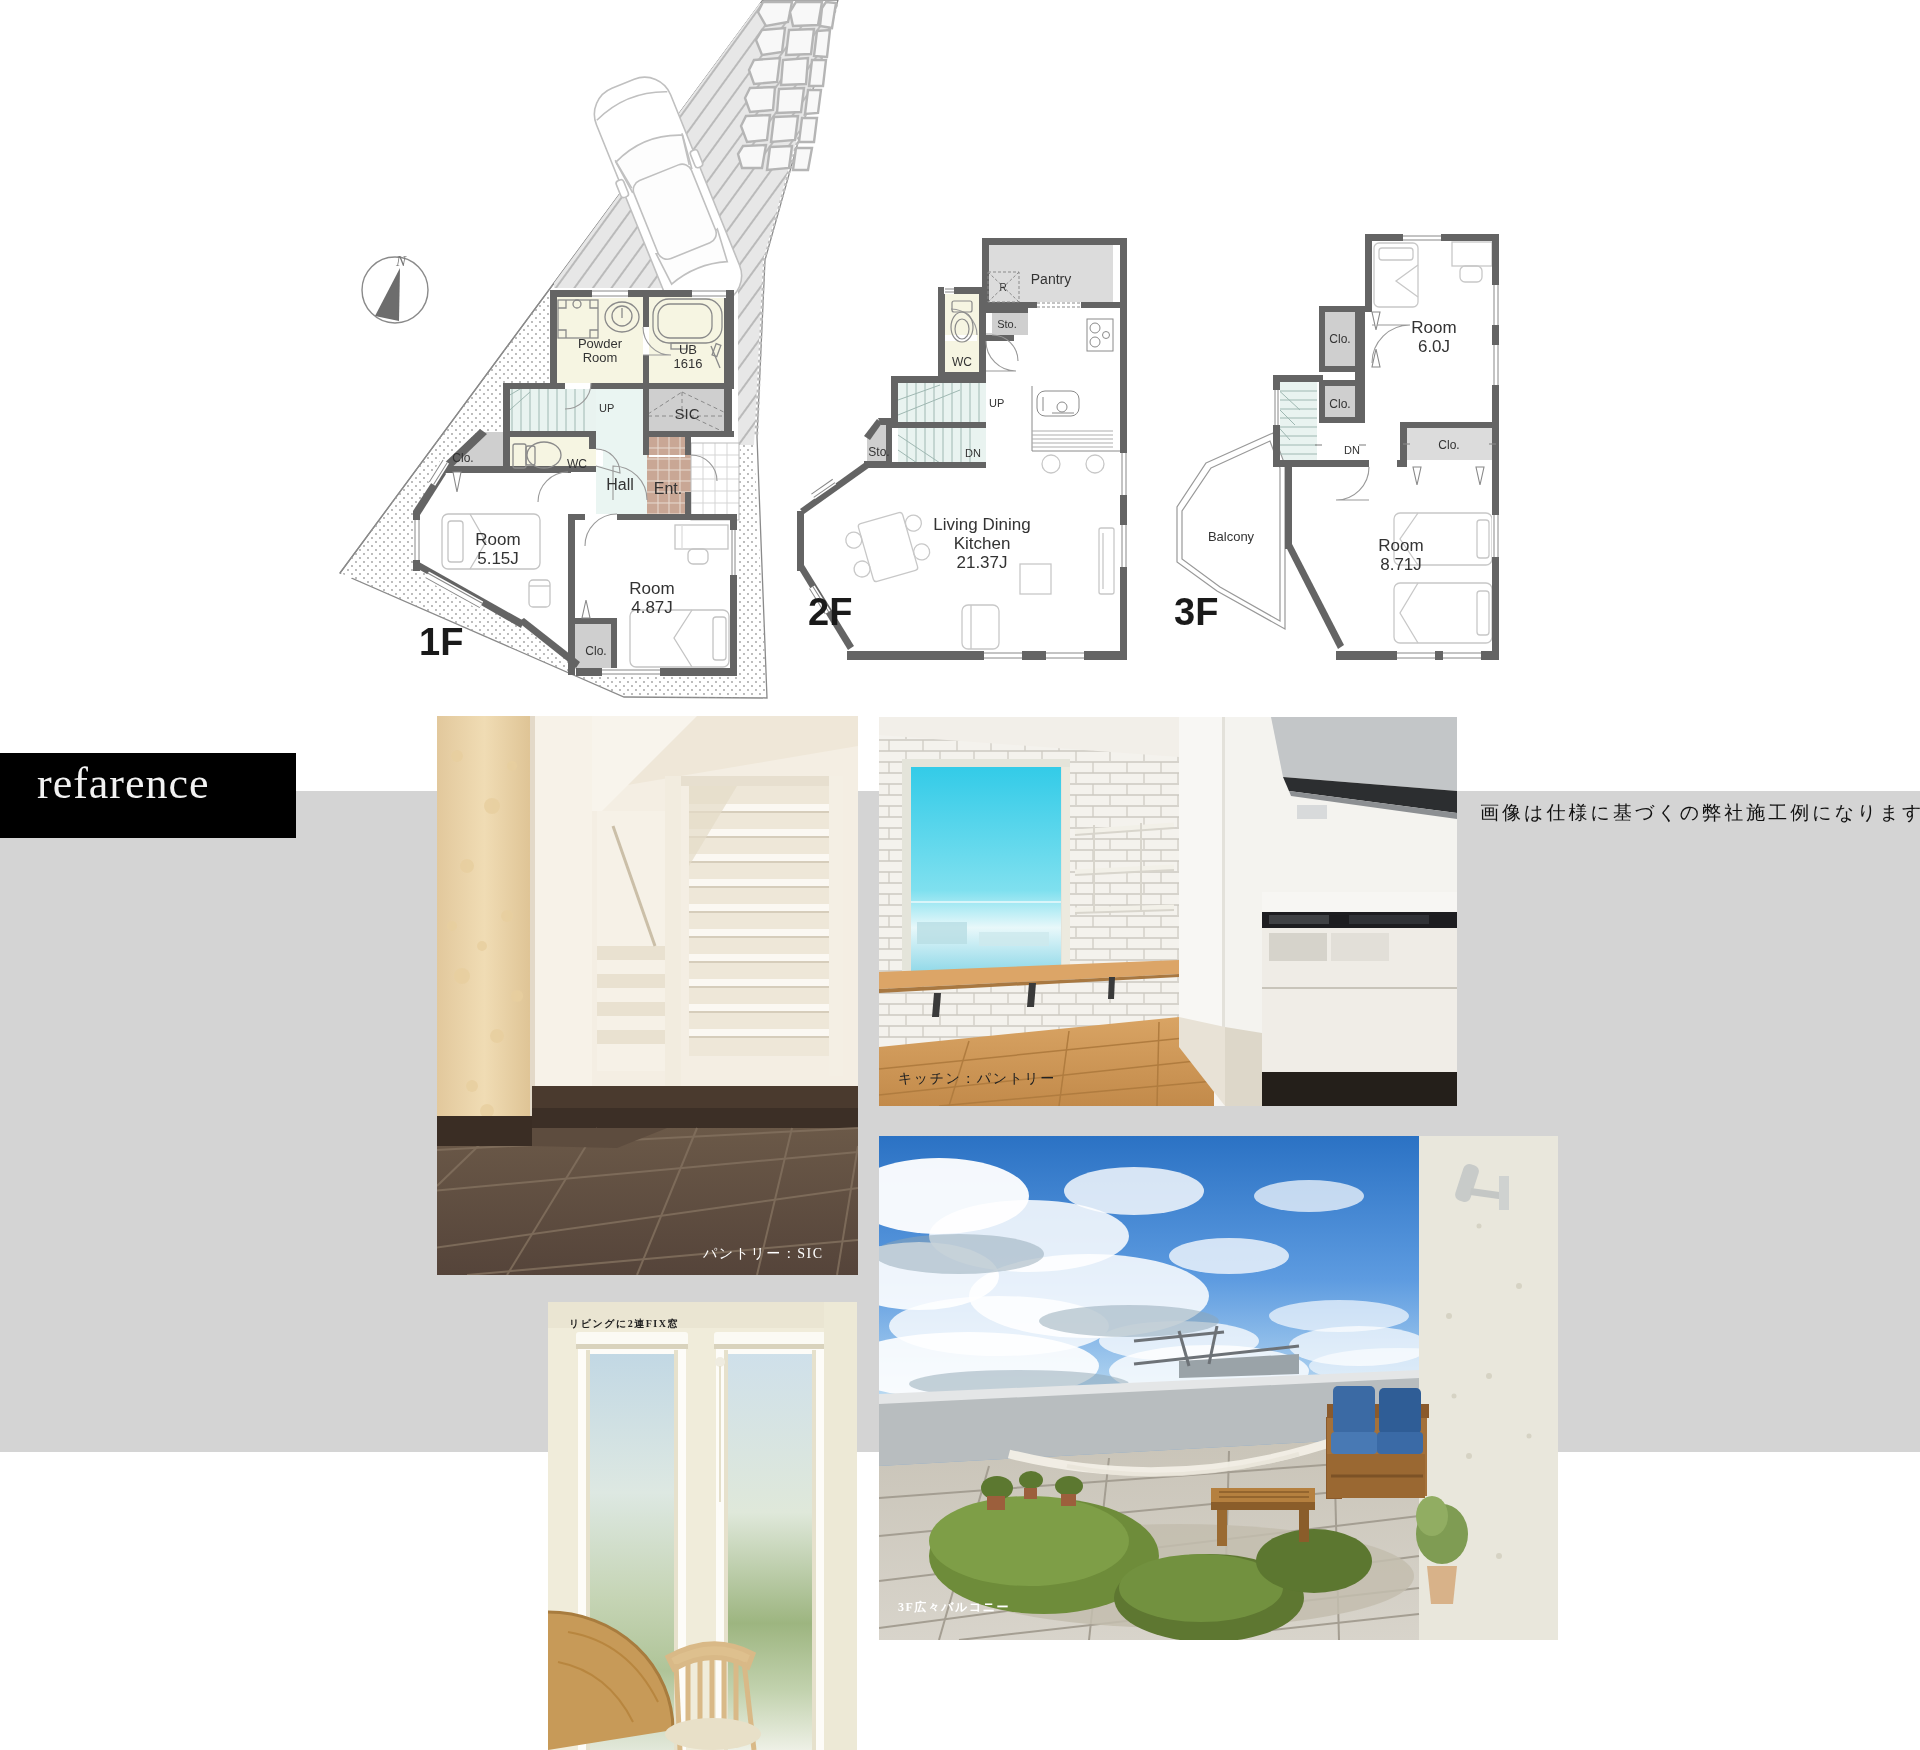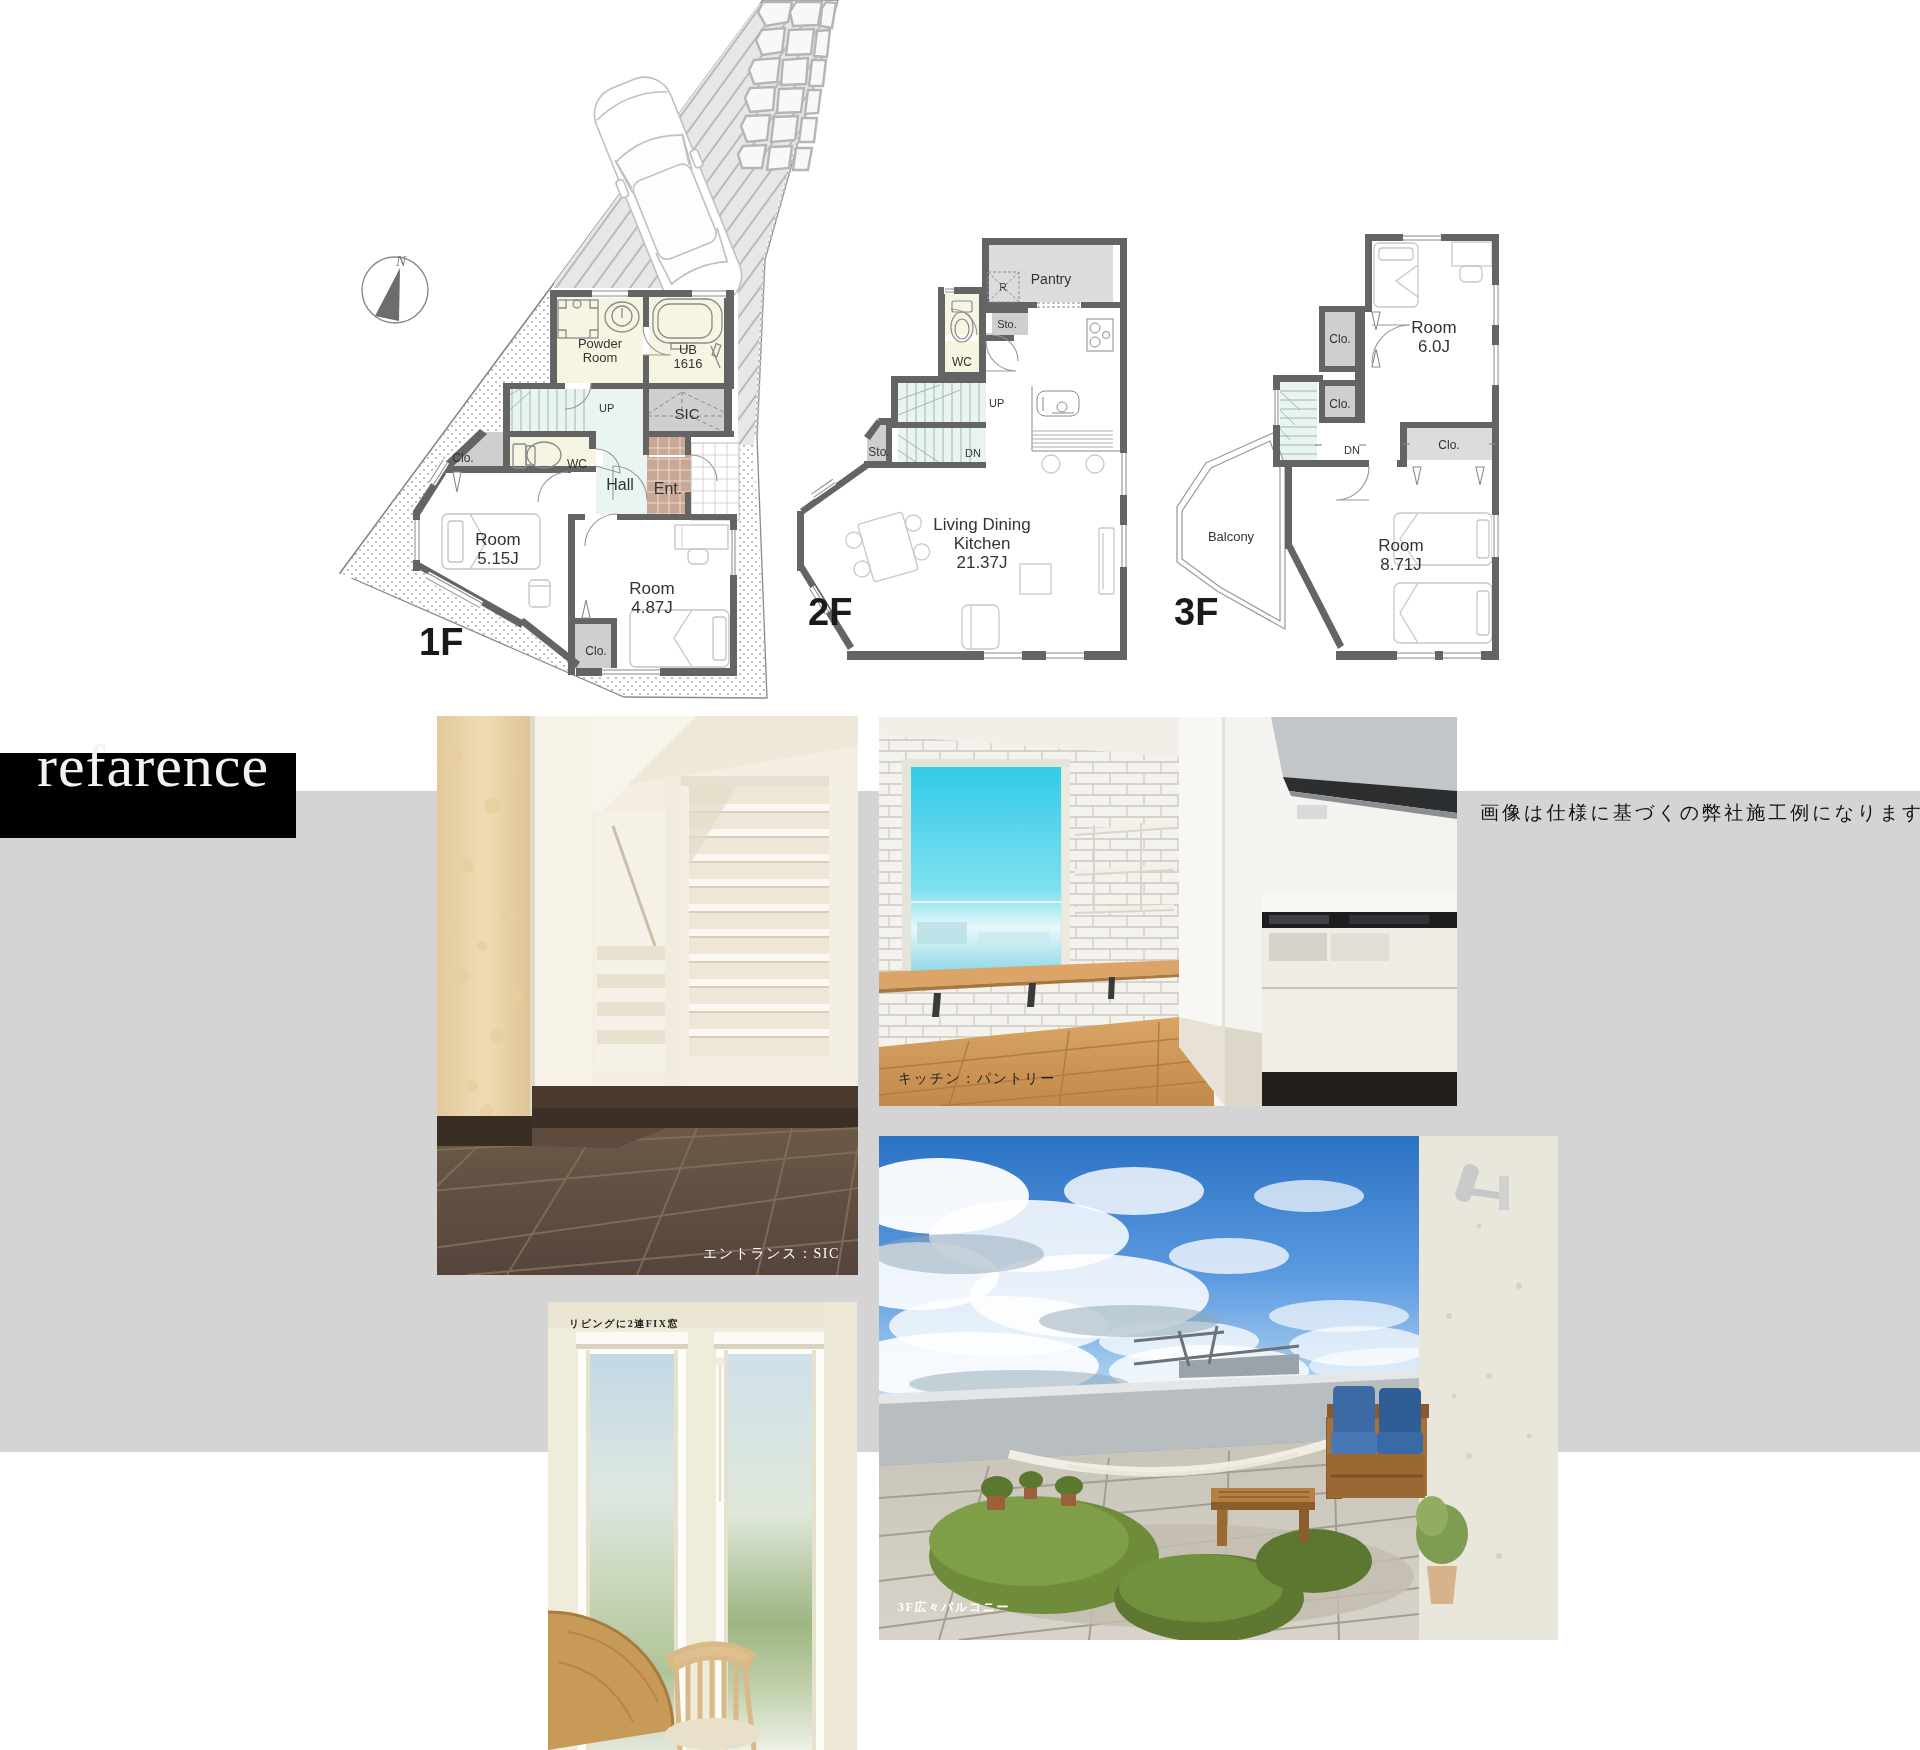--- a/index.html
+++ b/index.html
@@ -9,21 +9,21 @@
   .serif{font-family:"Liberation Serif", serif;}
   .cap{font-family:"Liberation Serif", serif;letter-spacing:2px;}
 </style>
 </head>
 <body>
 <div id="page">
 
   <div class="abs" style="left:0;top:791px;width:1920px;height:661px;background:#d4d4d4;"></div>
 
   <div class="abs" style="left:0;top:753px;width:296px;height:85px;background:#000;"></div>
-  <div class="abs serif" style="left:37px;top:732px;color:#f2f2f2;font-size:60px;letter-spacing:1px;">refarence</div>
+  <div class="abs serif" style="left:37px;top:758px;color:#f2f2f2;font-size:44px;letter-spacing:1px;">refarence</div>
 
   <div id="ph-entrance" class="abs" style="left:437px;top:716px;width:421px;height:559px;background:#e9ddc8;overflow:hidden;">
     <svg width="421" height="559" viewBox="0 0 421 559">
       <defs>
         <linearGradient id="enw" x1="0" y1="0" x2="1" y2="0">
           <stop offset="0" stop-color="#e2c89c"></stop>
             <stop offset="0.5" stop-color="#f0dcb4"></stop>
             <stop offset="1" stop-color="#dec394"></stop>
         </linearGradient>
         <linearGradient id="enfl" x1="0" y1="0" x2="0" y2="1">
@@ -364,21 +364,21 @@
         <line x1="140" y1="360" x2="140" y2="430"></line>
           <line x1="152" y1="356" x2="152" y2="428"></line>
           <line x1="164" y1="354" x2="164" y2="426"></line>
           <line x1="176" y1="354" x2="176" y2="427"></line>
           <line x1="188" y1="357" x2="188" y2="429"></line>
       </g>
       <ellipse cx="165" cy="432" rx="48" ry="16" fill="#e8e0c8"></ellipse>
     </svg>
   </div>
 
-  <div class="abs cap" style="left:703px;top:1245px;color:#fff;font-size:14px;letter-spacing:1.5px;">エントランス：SIC</div>
+  <div class="abs cap" style="left:703px;top:1245px;color:#fff;font-size:14px;letter-spacing:1.5px;">パントリー：SIC</div>
   <div class="abs cap" style="left:898px;top:1070px;color:#222;font-size:14px;letter-spacing:1.5px;">キッチン：パントリー</div>
   <div class="abs cap" style="left:898px;top:1599px;color:#fff;font-size:12px;font-weight:bold;letter-spacing:1.5px;">3F広々バルコニー</div>
   <div class="abs cap" style="left:569px;top:1317px;color:#222;font-size:10px;font-weight:bold;letter-spacing:1.5px;">リビングに2連FIX窓</div>
   <div class="abs cap" style="left:1480px;top:800px;color:#111;font-size:19px;letter-spacing:3px;white-space:nowrap;">画像は仕様に基づくの弊社施工例になります</div>
 
   <svg class="abs" style="left:330px;top:0;" width="520" height="710" viewBox="0 0 520 710">
     <defs>
       <pattern id="hat" width="15" height="15" patternUnits="userSpaceOnUse" patternTransform="rotate(36)">
         <rect width="15" height="15" fill="#e7e7e7"></rect>
         <line x1="7" y1="0" x2="7" y2="15" stroke="#b5b5b5" stroke-width="1.8"></line>

